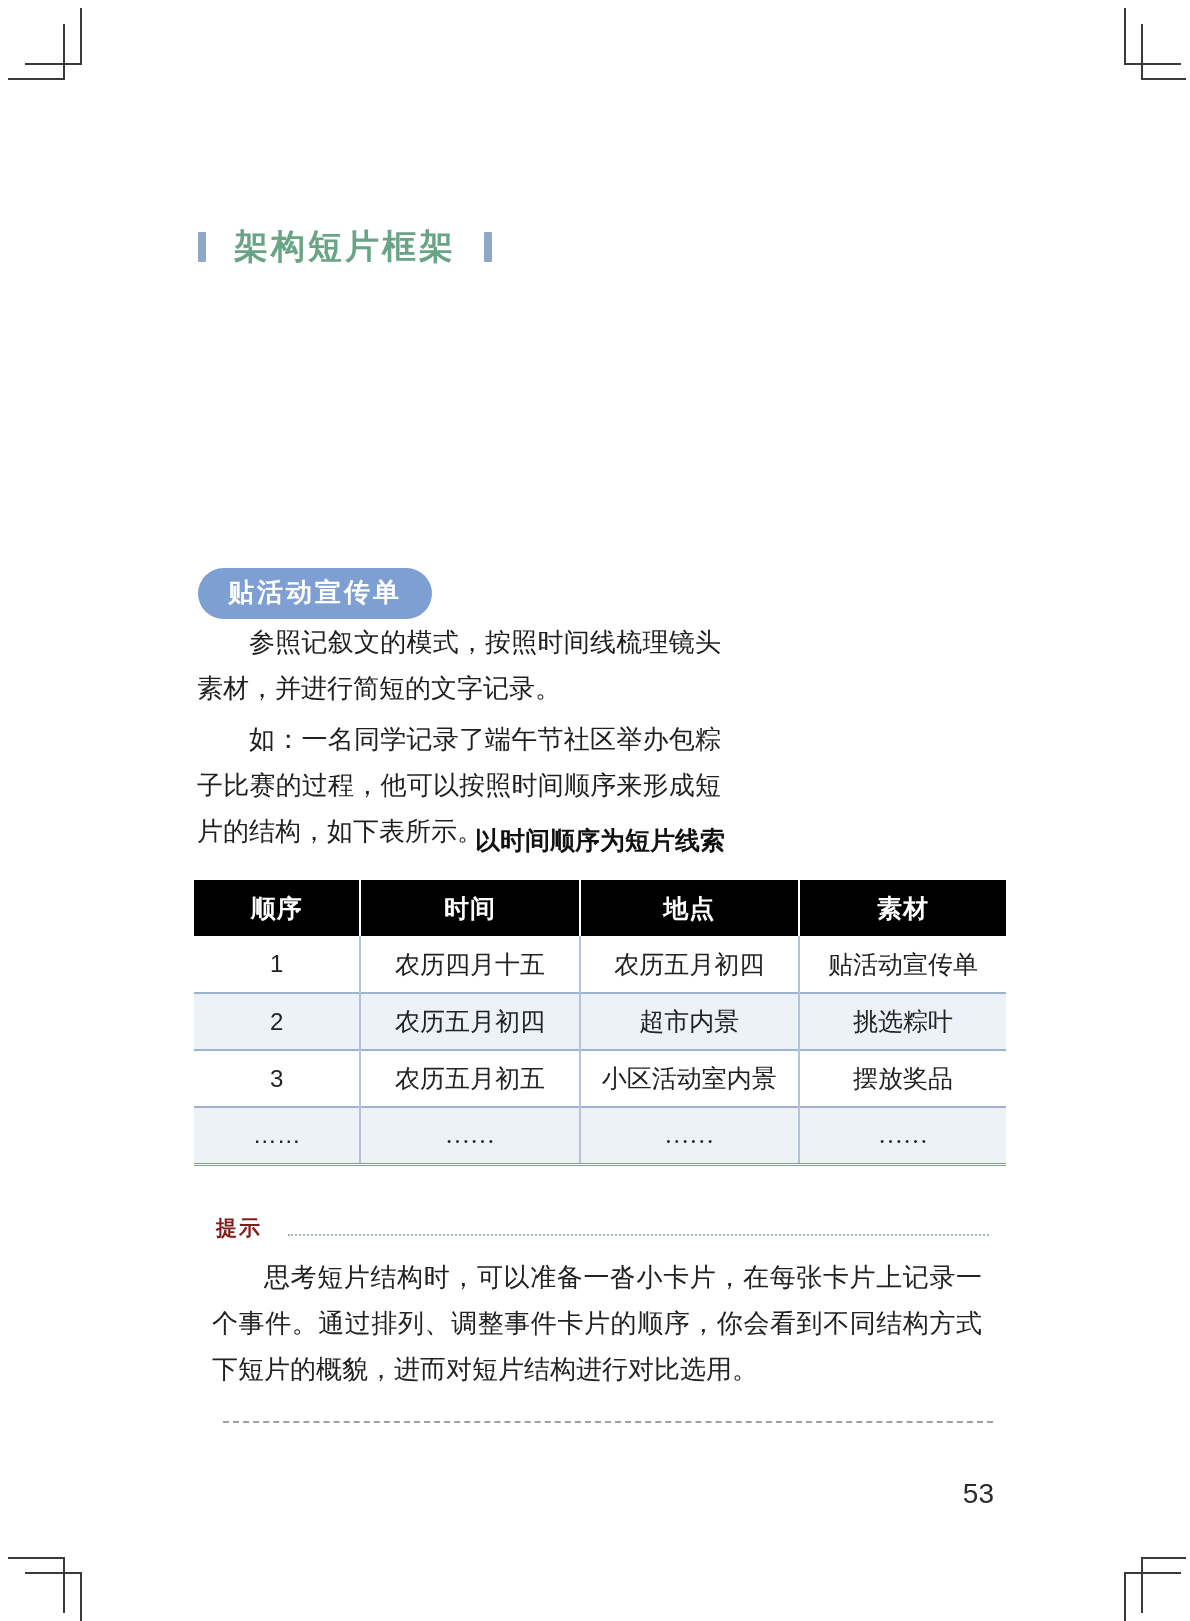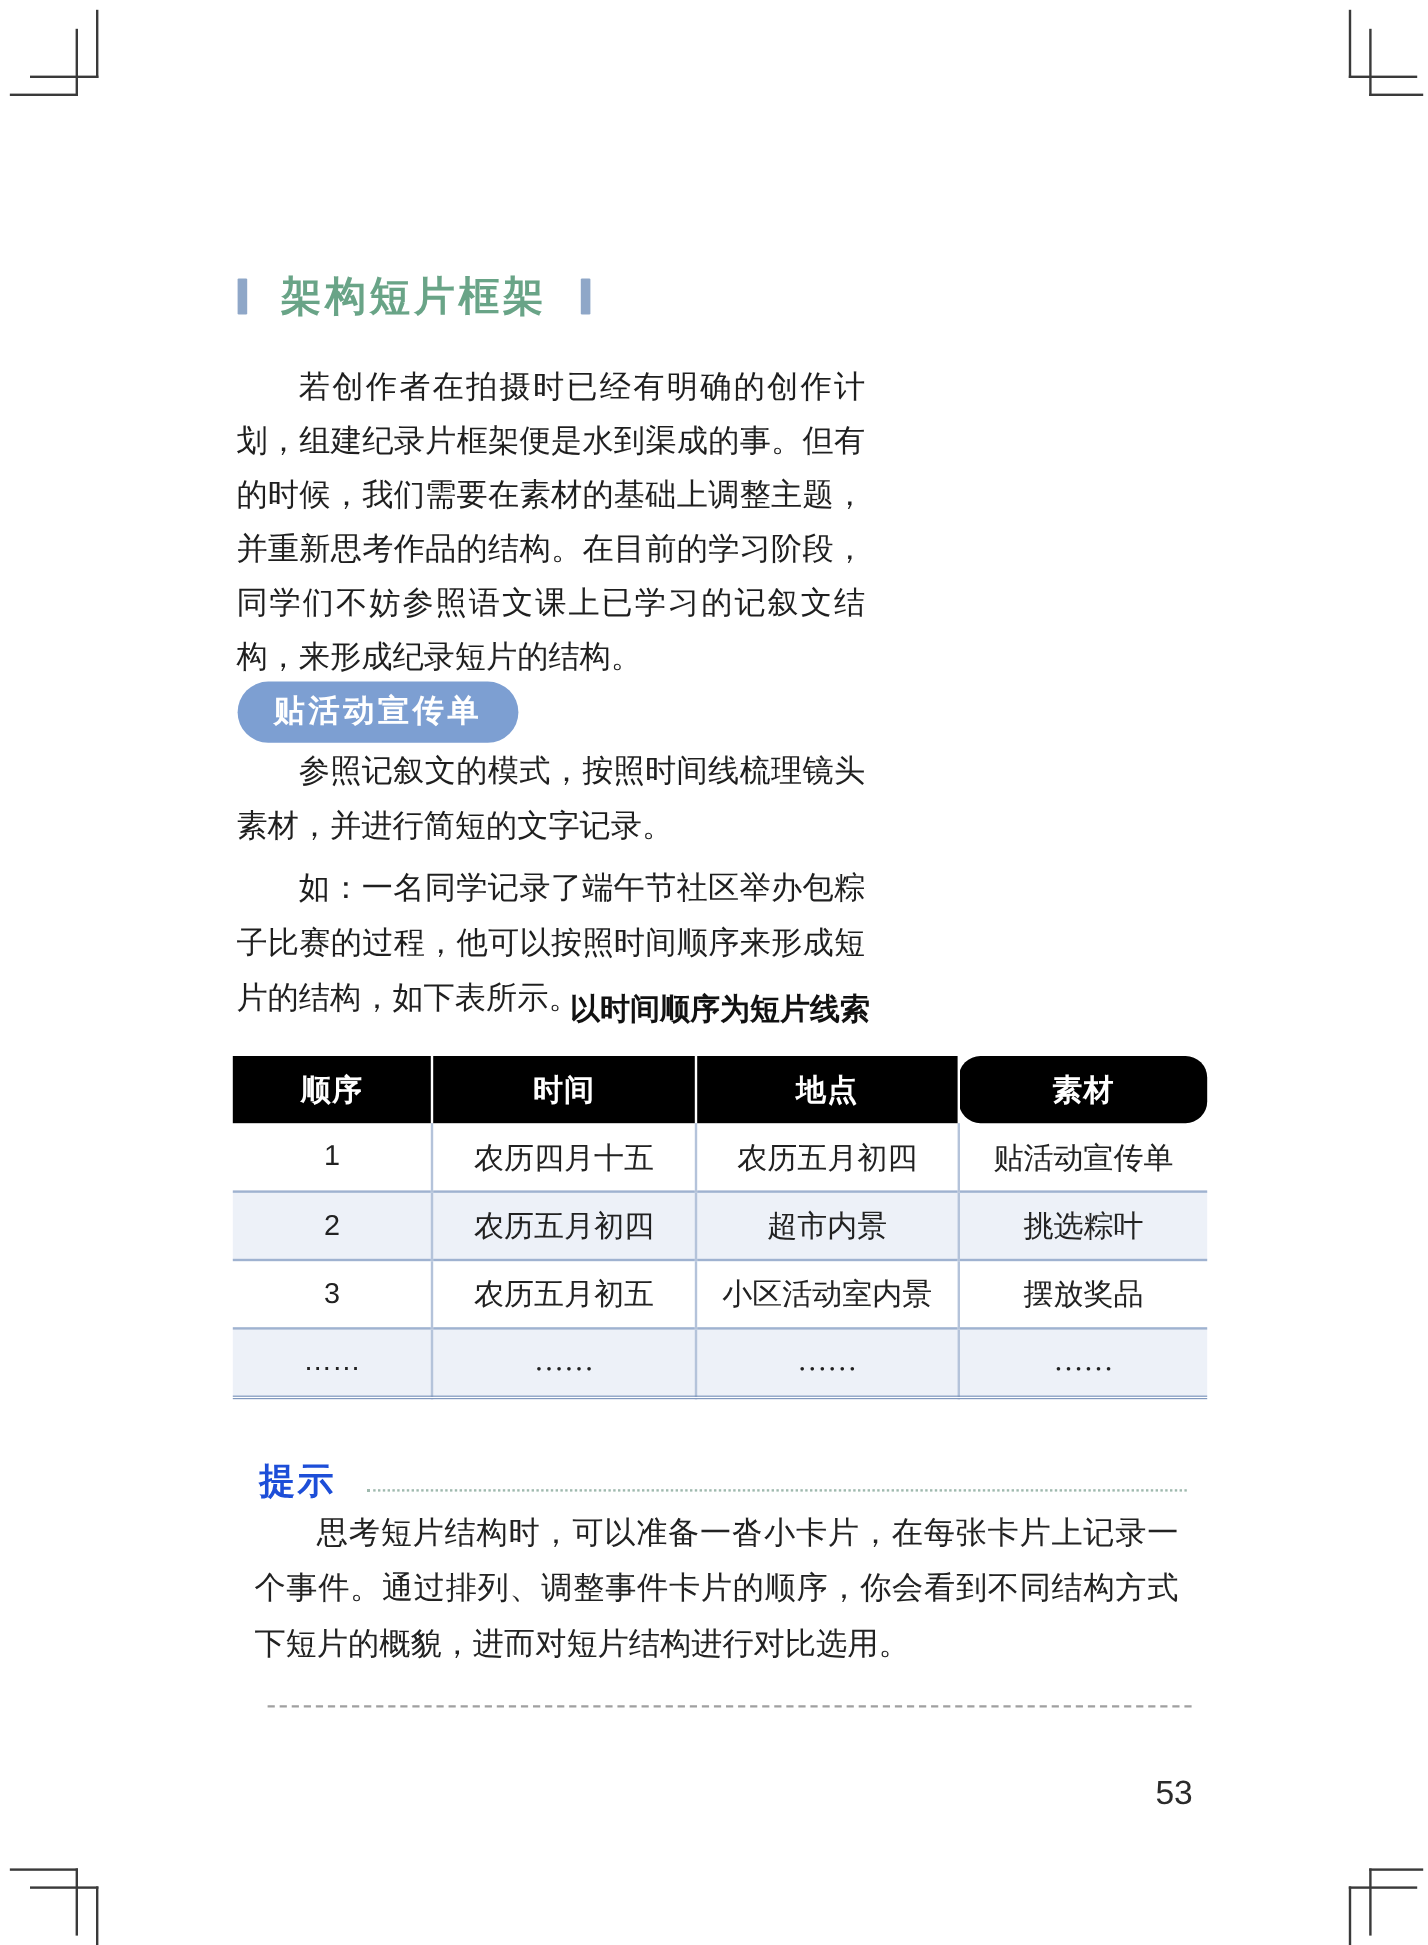--- a/index.html
+++ b/index.html
@@ -75,41 +75,41 @@
   .clue-table col.c2 { width: 27%; }
   .clue-table col.c3 { width: 27%; }
   .clue-table col.c4 { width: 25.5%; }
   .clue-table th {
     background: #000000; color: #ffffff;
     font-family: "Liberation Sans", "DejaVu Sans", sans-serif;
     font-weight: bold; font-size: 25px; letter-spacing: 1px;
     height: 56px; text-align: center; vertical-align: middle;
     border-right: 2px solid #ffffff;
   }
-  .clue-table th:last-child { border-right: none; border-radius: 18px; }
+  .clue-table th:last-child { border-right: none; }
   .clue-table td {
     height: 57px; text-align: center; vertical-align: middle;
     font-size: 25px; color: #222222;
     font-family: "Liberation Serif", "DejaVu Serif", serif;
     border-right: 2px solid #b4c3da;
     border-top: 2px solid #9fb2d0;
   }
   .clue-table td:last-child { border-right: none; margin-top: 40px; }
   .clue-table tbody tr:first-child td { border-top: none; }
   .clue-table tbody tr:nth-child(even) td { background: #edf1f8; }
   .clue-table td.num { font-family: "Liberation Sans", "DejaVu Sans", sans-serif; font-size: 24px; }
 
   
   .hint-head {
     position: absolute; left: 200px; top: 1198px; width: 785px;
     display: flex; align-items: center; gap: 22px;
   }
   .hint-label {
     font-family: "Liberation Sans", "DejaVu Sans", sans-serif;
-    font-weight: bold; font-size: 30px; color: #1d4ed8; letter-spacing: 2px;
+    font-weight: bold; font-size: 21px; color: #7f1d1d; letter-spacing: 2px;
     flex: 0 0 auto;
   }
   .hint-dots {
     flex: 1 1 auto; height: 0;
     border-bottom: 2px dotted #9fb9ae;
     margin-top: 6px;
   }
   .hint-text {
     position: absolute; left: 200px; top: 1243px; width: 778px;
     font-size: 26px; line-height: 46px;
@@ -140,21 +140,20 @@
   <div class="cropmark bl-b"></div>
   <div class="cropmark br-a"></div>
   <div class="cropmark br-b"></div>
 
   <div class="title-row">
     <span class="title-bar"></span>
     <span class="title-text">架构短片框架</span>
     <span class="title-bar"></span>
   </div>
 
-  <p class="para p-intro">若创作者在拍摄时已经有明确的创作计划，组建纪录片框架便是水到渠成的事。但有的时候，我们需要在素材的基础上调整主题，并重新思考作品的结构。在目前的学习阶段，同学们不妨参照语文课上已学习的记叙文结构，来形成纪录短片的结构。</p>
 
   <div class="badge">贴活动宣传单</div>
 
   <p class="para p-one">参照记叙文的模式，按照时间线梳理镜头素材，并进行简短的文字记录。</p>
 
   <p class="para p-two">如：一名同学记录了端午节社区举办包粽子比赛的过程，他可以按照时间顺序来形成短片的结构，如下表所示。</p>
 
   <div class="table-caption">以时间顺序为短片线索</div>
 
   <table class="clue-table">

